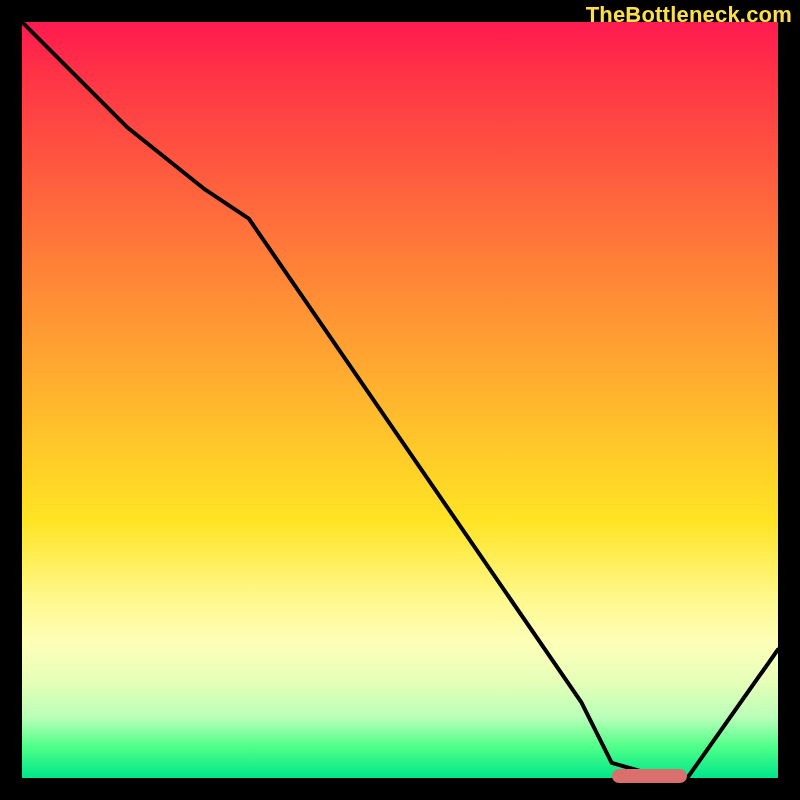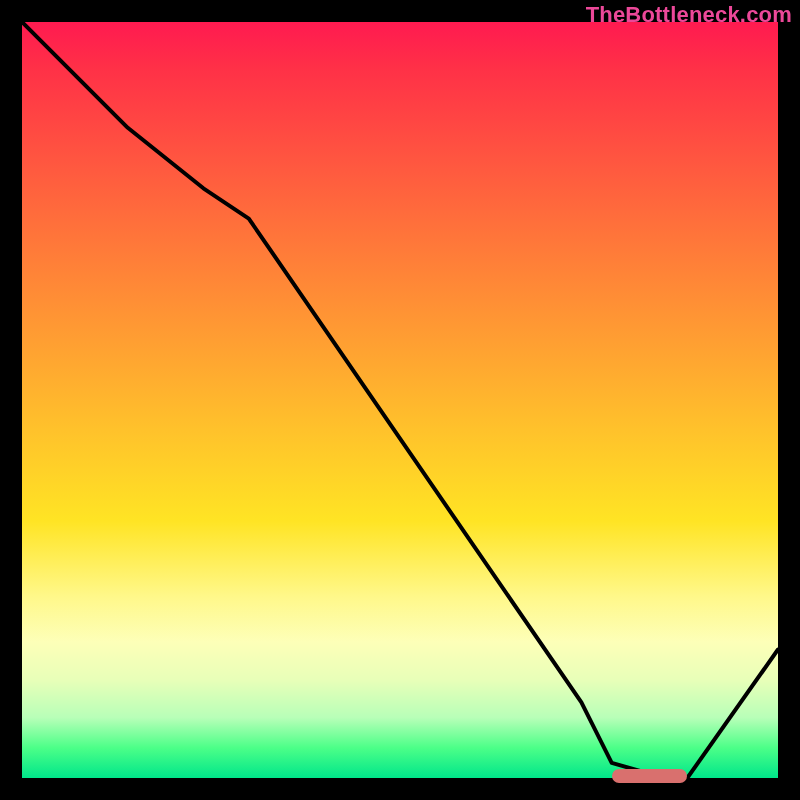--- a/index.html
+++ b/index.html
@@ -58,21 +58,21 @@
   .marker {
     position: absolute;
     height: 14px;
     border-radius: 7px;
     background: #d9706e;
   }
   .watermark {
     position: absolute;
     top: 2px;
     right: 8px;
-    color: #ec4899;
+    color: #fde047;
     font-size: 22px;
     font-weight: 600;
     letter-spacing: 0.2px;
     user-select: none;
   }
 </style>
 </head>
 <body>
 
 <div class="frame">

